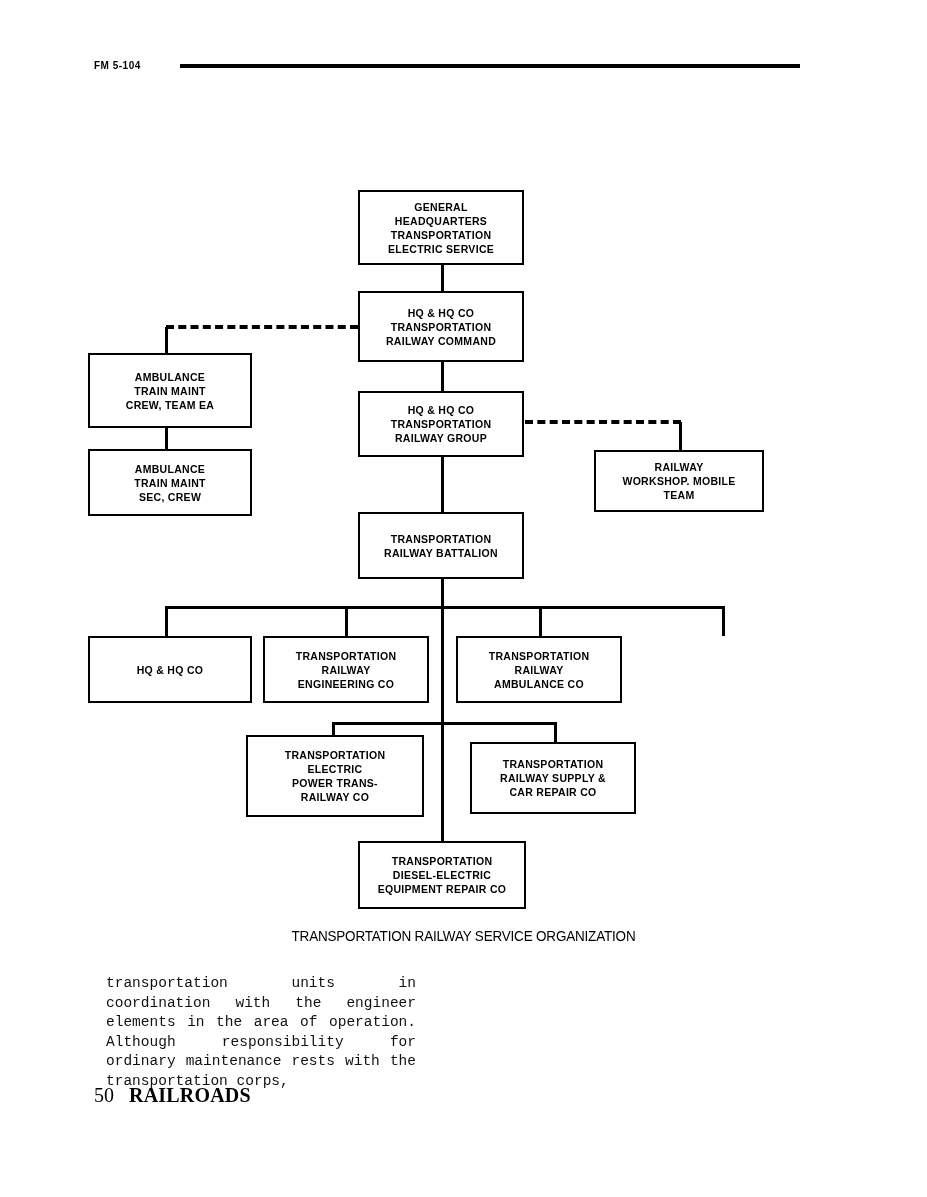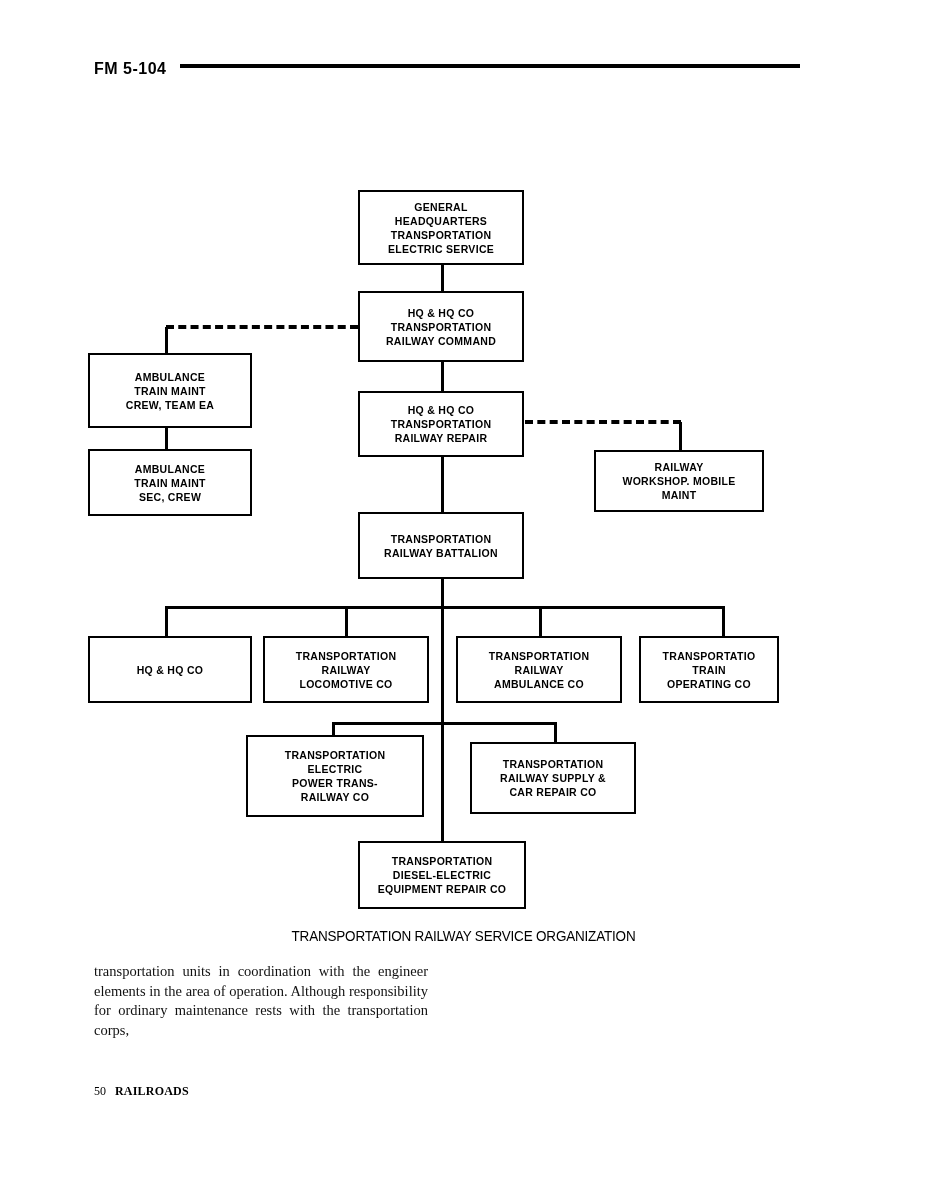--- a/index.html
+++ b/index.html
@@ -20,21 +20,21 @@
   #page-header {
     position: absolute;
     left: 0; top: 0;
     width: 927px; height: 100px;
   }
   #header-label {
     position: absolute;
     left: 94px; top: 60px;
     font-family: "Liberation Sans", sans-serif;
     font-weight: bold;
-    font-size: 16px;
+    font-size: 10px;
     letter-spacing: 0.5px;
     white-space: nowrap;
   }
   #header-rule {
     position: absolute;
     left: 180px; top: 64px;
     width: 620px; height: 4px;
     background: #000;
   }
 
@@ -103,28 +103,28 @@
     justify-content: space-between;
   }
   .text-col {
     width: 334px;
     font-family: "Liberation Serif", serif;
     font-size: 14.5px;
     line-height: 19.5px;
     text-align: justify;
     color: #111;
   }
-  .text-col p { margin: 0; }
+  .text-col p { margin: 12px; font-family: Liberation Mono, monospace; }
 
   
   #page-footer {
     position: absolute;
     left: 94px; top: 1084px;
     font-family: "Liberation Serif", serif;
-    font-size: 12px;
+    font-size: 20px;
     white-space: nowrap;
   }
   #footer-page-number { font-weight: normal; }
   #footer-section-title { font-weight: bold; letter-spacing: 0.2px; }
 </style>
 </head>
 <body>
 
 <div id="page-header">
   <div id="header-label">FM 5-104</div>
@@ -172,21 +172,21 @@
 
   <div class="node" style="left:358px; top:291px; width:166px; height:71px;">
     <span class="ln">HQ &amp; HQ CO</span>
     <span class="ln">TRANSPORTATION</span>
     <span class="ln">RAILWAY COMMAND</span>
   </div>
 
   <div class="node" style="left:358px; top:391px; width:166px; height:66px;">
     <span class="ln">HQ &amp; HQ CO</span>
     <span class="ln">TRANSPORTATION</span>
-    <span class="ln">RAILWAY REPAIR</span>
+    <span class="ln">RAILWAY GROUP</span>
   </div>
 
   <div class="node" style="left:358px; top:512px; width:166px; height:67px;">
     <span class="ln">TRANSPORTATION</span>
     <span class="ln">RAILWAY BATTALION</span>
   </div>
 
   <div class="node" style="left:88px; top:353px; width:164px; height:75px;">
     <span class="ln">AMBULANCE</span>
     <span class="ln">TRAIN MAINT</span>
@@ -195,44 +195,39 @@
 
   <div class="node" style="left:88px; top:449px; width:164px; height:67px;">
     <span class="ln">AMBULANCE</span>
     <span class="ln">TRAIN MAINT</span>
     <span class="ln">SEC, CREW</span>
   </div>
 
   <div class="node" style="left:594px; top:450px; width:170px; height:62px;">
     <span class="ln">RAILWAY</span>
     <span class="ln">WORKSHOP. MOBILE</span>
-    <span class="ln">MAINT</span>
+    <span class="ln">TEAM</span>
   </div>
 
   <div class="node" style="left:88px; top:636px; width:164px; height:67px;">
     <span class="ln">HQ &amp; HQ CO</span>
   </div>
 
   <div class="node" style="left:263px; top:636px; width:166px; height:67px;">
     <span class="ln">TRANSPORTATION</span>
     <span class="ln">RAILWAY</span>
-    <span class="ln">LOCOMOTIVE CO</span>
+    <span class="ln">ENGINEERING CO</span>
   </div>
 
   <div class="node" style="left:456px; top:636px; width:166px; height:67px;">
     <span class="ln">TRANSPORTATION</span>
     <span class="ln">RAILWAY</span>
     <span class="ln">AMBULANCE CO</span>
   </div>
 
-  <div class="node" style="left:639px; top:636px; width:140px; height:67px;">
-    <span class="ln">TRANSPORTATIO</span>
-    <span class="ln">TRAIN</span>
-    <span class="ln">OPERATING CO</span>
-  </div>
 
   <div class="node" style="left:246px; top:735px; width:178px; height:82px;">
     <span class="ln">TRANSPORTATION</span>
     <span class="ln">ELECTRIC</span>
     <span class="ln">POWER TRANS-</span>
     <span class="ln">RAILWAY CO</span>
   </div>
 
   <div class="node" style="left:470px; top:742px; width:166px; height:72px;">
     <span class="ln">TRANSPORTATION</span>

